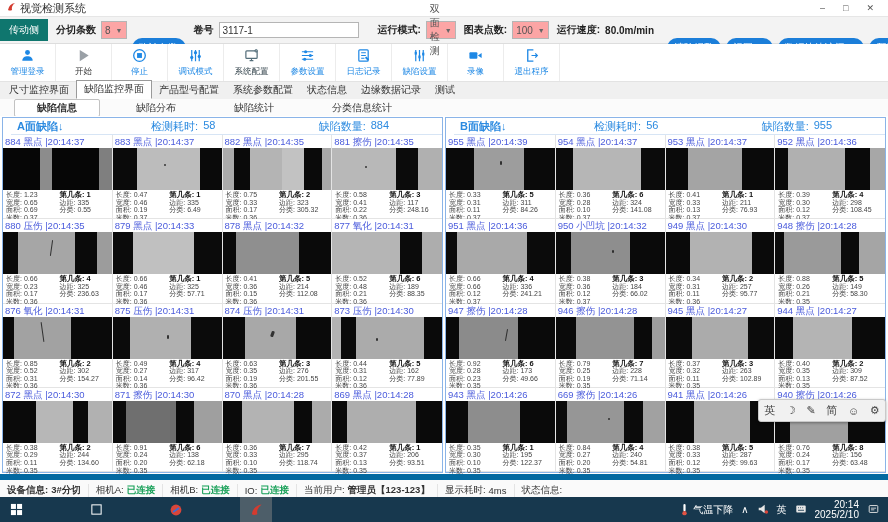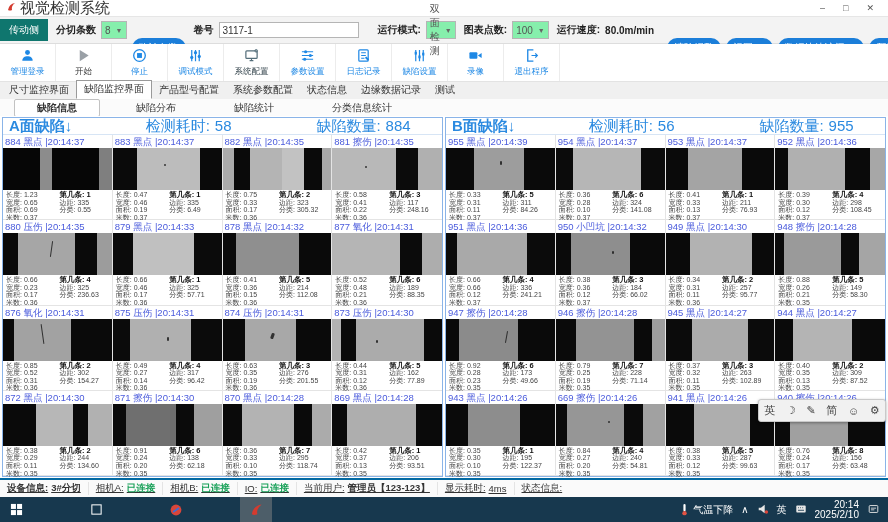--- a/index.html
+++ b/index.html
@@ -2,30 +2,30 @@
 <html><head>
 <meta charset="utf-8">
 <style>
   html,body{margin:0;padding:0;}
   body{width:888px;height:522px;position:relative;overflow:hidden;background:#fff;
        font-family:"Liberation Sans","DejaVu Sans",sans-serif;font-size:11px;color:#222;}
   .app{position:absolute;inset:0;display:flex;flex-direction:column;}
 
   
   .titlebar{height:16px;background:#fff;display:flex;align-items:center;padding:0 6px;flex:0 0 auto;}
-  .titlebar .title{font-size:15px;color:#333;margin-left:4px;}
+  .titlebar .title{font-size:11px;color:#333;margin-left:4px;}
   .winctl{margin-left:auto;display:flex;gap:18px;align-items:center;color:#555;font-size:9px;padding-right:8px;}
   .winctl span{cursor:default;}
 
   
   .toolbar1{height:26px;background:#f3f3f3;border-top:1px solid #e6e6e6;border-bottom:1px solid #ddd;
             display:flex;align-items:center;gap:5px;padding:0 0 0 0;flex:0 0 auto;font-size:10px;}
   .side-tag{background:#0f766e;color:#fff;padding:4px 9px;font-size:10px;flex:0 0 auto;}
   .tb-label{font-weight:bold;color:#222;white-space:nowrap;margin-left:3px;}
-  .combo{background:#86efac;border:1px solid #b5b5b5;height:16px;display:flex;align-items:center;
+  .combo{background:#fca5a5;border:1px solid #b5b5b5;height:16px;display:flex;align-items:center;
          padding:0 3px;position:relative;color:#555;}
   .combo .arrow{margin-left:auto;color:#666;font-size:7px;padding-left:5px;}
   .tb-input{height:14px;border:1px solid #b5b5b5;font-size:10px;padding:0 3px;width:148px;color:#333;}
   .btn-blue{background:#1b7ed9;color:#fff;border:none;font-size:10px;padding:3px 7px;border-radius:10px;white-space:nowrap;margin-top:36px;}
   .speed-val{font-weight:bold;white-space:nowrap;}
 
   
   .icon-toolbar{height:37px;background:#fff;border-bottom:1px solid #e3e3e3;display:flex;flex:0 0 auto;}
   .it-item{width:55px;display:flex;flex-direction:column;align-items:center;justify-content:center;
            border-right:1px solid #ececec;gap:1px;cursor:default;}
@@ -40,42 +40,42 @@
   .mtab.active{background:#fff;border:1px solid #9a9a9a;border-bottom:1px solid #fff;}
 
   
   .sub-tabs{height:17px;background:#fbfbfb;display:flex;align-items:center;padding-left:14px;gap:14px;flex:0 0 auto;font-size:10px;}
   .stab{padding:1px 22px;color:#333;white-space:nowrap;}
   .stab.active{background:#fff;border:1px solid #c2c2c2;border-radius:2px;font-weight:bold;}
 
   
   .panels{flex:1;display:flex;gap:2px;padding:1px 2px;box-sizing:border-box;min-height:0;background:#fff;}
   .panel{flex:1;border:1px solid #8ab4e8;display:flex;flex-direction:column;min-width:0;background:#fff;}
-  .ph{height:16px;flex:0 0 auto;display:flex;align-items:center;font-size:15px;color:#2b8ae0;
-      padding:0 6px;border-bottom:1px solid #d7e5f5;}
+  .ph{height:16px;flex:0 0 auto;display:flex;align-items:center;font-size:11px;color:#2b8ae0;
+      padding:0 6px;border-bottom:1px solid #d7e5f5;margin-left:8px;}
   .ph-title{flex:0 0 32%;font-weight:bold;}
   .ph-time{flex:0 0 40%;display:flex;gap:5px;}
   .ph-count{flex:1;display:flex;gap:5px;}
   .grid{flex:1;display:grid;grid-template-columns:repeat(4,1fr);grid-template-rows:repeat(4,1fr);min-height:0;}
   .cell{border-right:1px solid #e4e4e4;border-bottom:1px solid #e4e4e4;display:flex;flex-direction:column;
         min-width:0;min-height:0;background:#fff;}
   .cell:nth-child(4n){border-right:none;}
   .cell-head{font-size:9.5px;color:#4a5bdc;padding:0 2px;height:13px;line-height:13px;
              white-space:nowrap;overflow:hidden;flex:0 0 auto;}
   .cell-img{height:42px;flex:0 0 auto;position:relative;overflow:hidden;background:#aaa;}
   .mark{position:absolute;background:#1d1d1d;opacity:.85;border-radius:1px;}
   .cell-stats{flex:1;display:flex;padding:1px 3px 0;font-size:7px;line-height:7.6px;color:#444;min-height:0;}
   .st-left{width:52%;}
   .st-line{display:flex;gap:2px;white-space:nowrap;}
   .st-right{flex:1;}
   .st-line.bold{font-weight:bold;color:#111;font-size:7.5px;}
 
   
-  .statusbar{height:17px;flex:0 0 auto;background:#fafafa;border-top:2px solid #0369a1;
-             display:flex;align-items:center;font-size:9.5px;color:#333;text-decoration:underline;}
+  .statusbar{height:17px;flex:0 0 auto;background:#fafafa;border-top:6px solid #0369a1;
+             display:flex;align-items:flex-end;font-size:9.5px;color:#333;}
   .sb{padding:0 7px;border-right:1px solid #e4e4e4;display:flex;gap:3px;white-space:nowrap;align-items:center;}
   .sb .bold{font-weight:bold;}
   .sb .green{color:#18a058;font-weight:bold;}
 
   
   .taskbar{height:25px;flex:0 0 auto;background:#17384e;display:flex;align-items:center;gap:48px;}
   .tk-btn{width:32px;height:25px;display:flex;align-items:center;justify-content:center;}
   .tk-btn.active{background:#4d5e69;}
   .tray{margin-left:auto;display:flex;align-items:center;gap:8px;padding-right:8px;color:#fff;font-size:10px;}
   .tray .weather{display:flex;align-items:center;gap:3px;}

